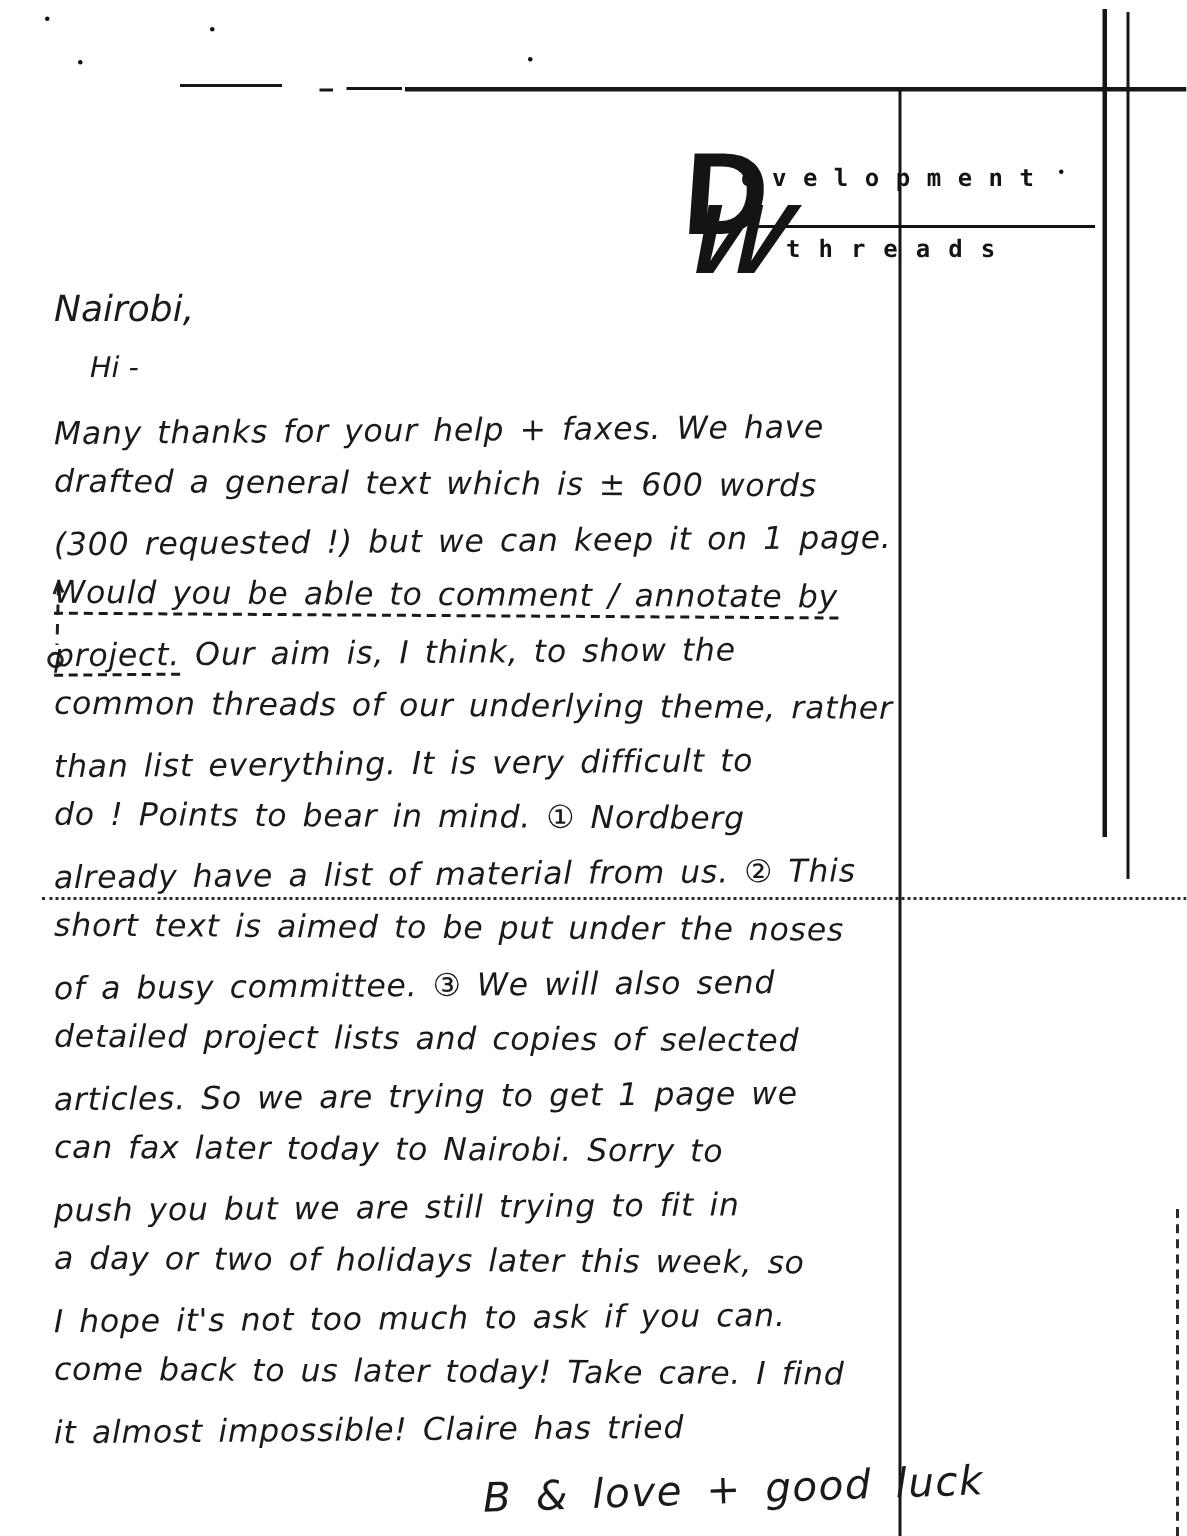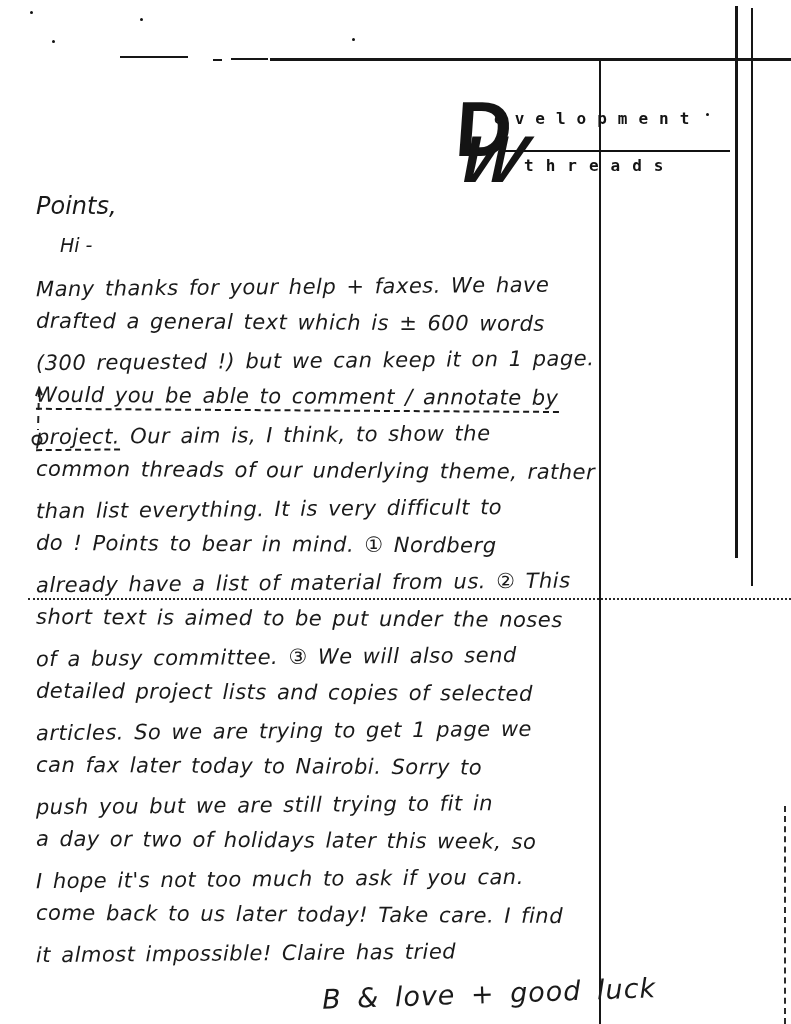--- a/index.html
+++ b/index.html
@@ -77,21 +77,21 @@
   <span class="word-bottom">threads</span>
 </div>
 
 <svg class="margin-mark" width="26" height="70" viewBox="0 0 26 70">
   <path d="M13 4 L10 12 M13 4 L16 11" stroke="#222" stroke-width="2" fill="none"></path>
   <path d="M13 6 L12 46" stroke="#222" stroke-width="2" fill="none" stroke-dasharray="7 6"></path>
   <circle cx="11" cy="56" r="4.5" stroke="#222" stroke-width="2" fill="none"></circle>
 </svg>
 
 <div class="letter-body">
-  <div class="hw greeting">Points,</div>
+  <div class="hw greeting">Nairobi,</div>
   <div class="hw salutation">Hi -</div>
   <div class="hw line">Many thanks for your help + faxes. We have</div>
   <div class="hw line">drafted a general text which is ± 600 words</div>
   <div class="hw line">(300 requested !) but we can keep it on 1 page.</div>
   <div class="hw line"><span class="u-full">Would you be able to comment / annotate by</span></div>
   <div class="hw line"><span class="u-word">project.</span> <span>Our aim is, I think, to show the</span></div>
   <div class="hw line">common threads of our underlying theme, rather</div>
   <div class="hw line">than list everything. It is very difficult to</div>
   <div class="hw line">do !  Points to bear in mind. ① Nordberg</div>
   <div class="hw line">already have a list of material from us. ② This</div>

